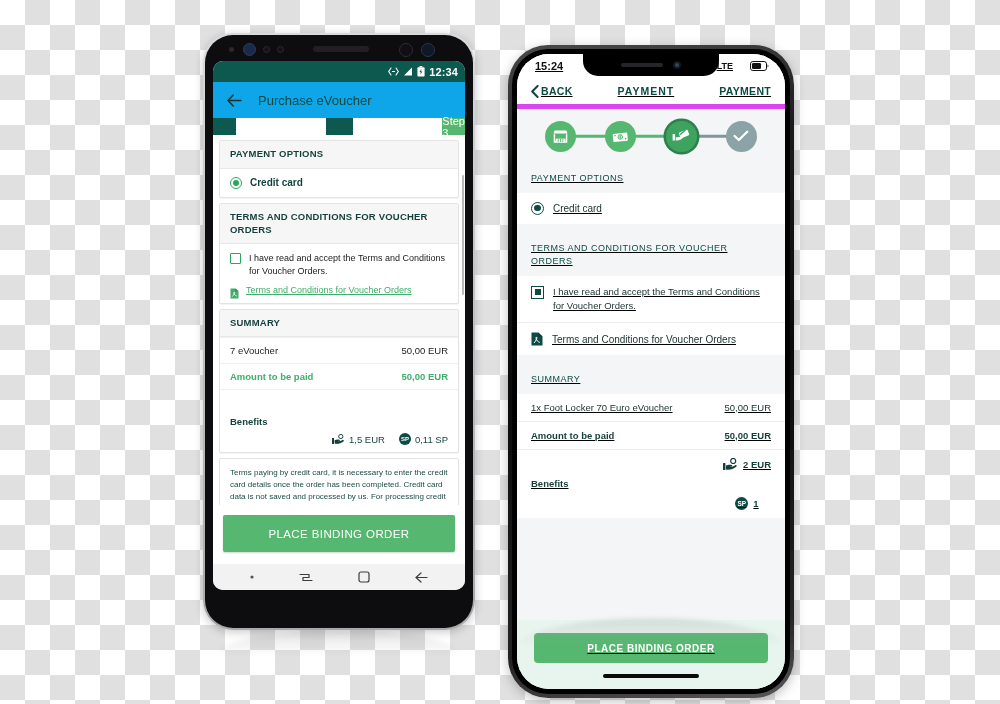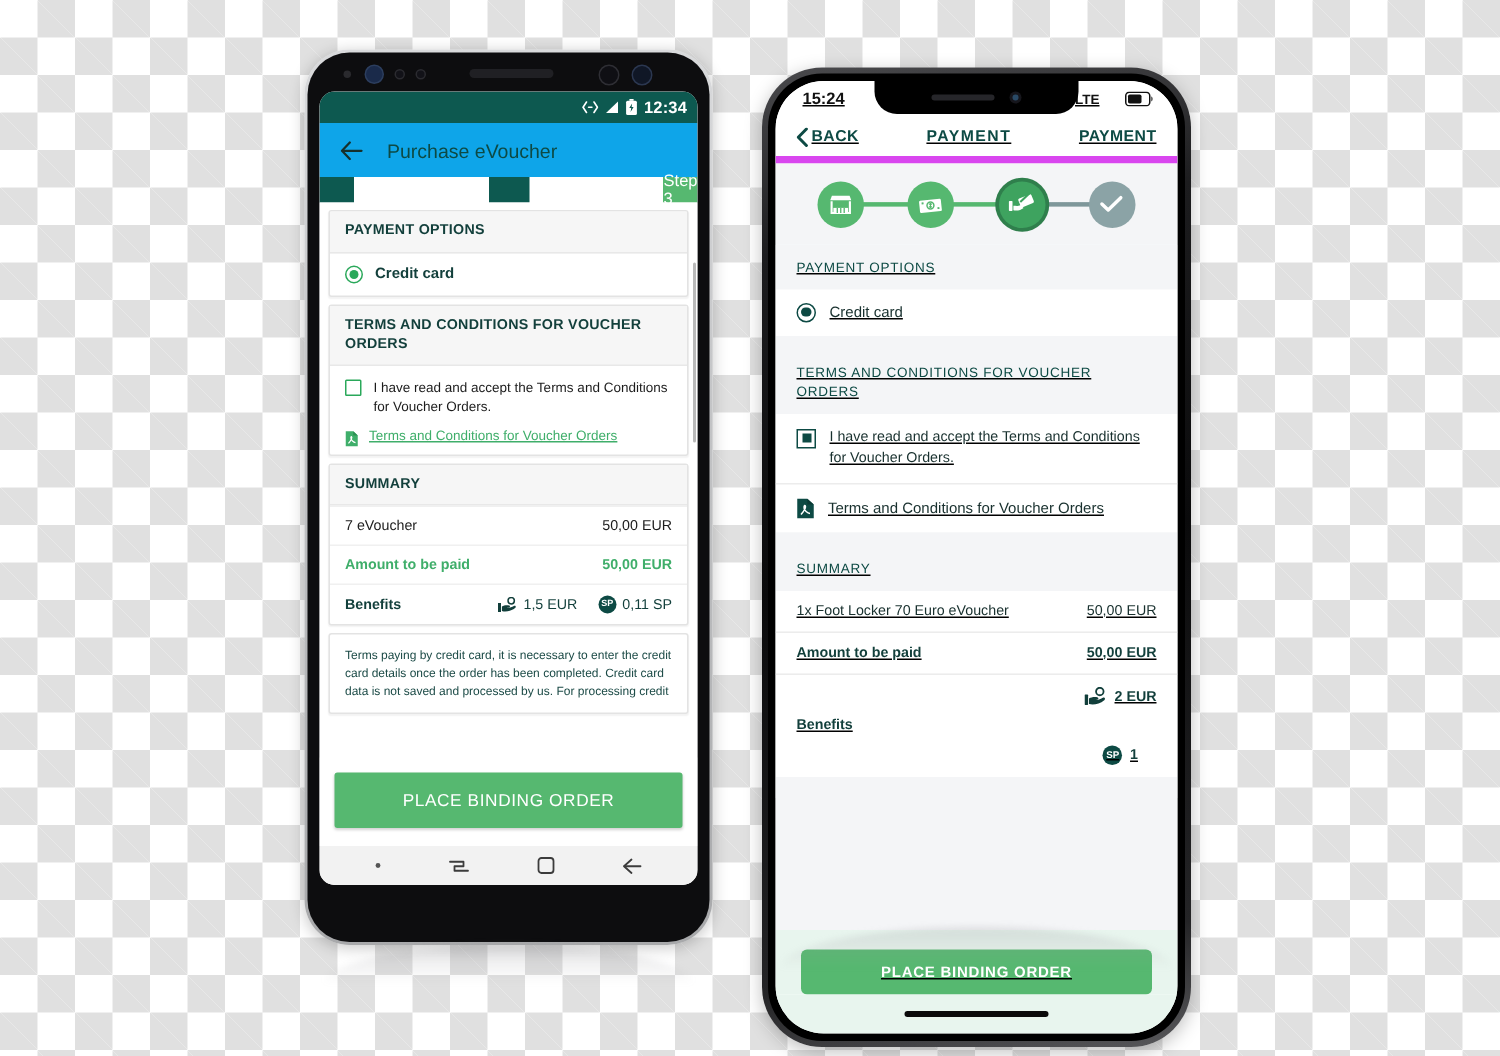--- a/index.html
+++ b/index.html
@@ -130,21 +130,21 @@
 
   .and-sum-row {
     display: flex; align-items: center; justify-content: space-between;
     padding: 7px 10px; font-size: 9.5px;
     border-top: 1px solid #f0f0f0;
   }
   .and-sum-row:first-child { border-top: none; }
   .sum-dark { color: #1c1c1c; }
   .sum-green { color: #3fae6a; font-weight: bold; }
   .sum-bold-dark { color: #123f3b; font-weight: bold; }
-  .and-benefit-vals { display: flex; align-items: center; gap: 14px; }
+  .and-benefit-vals { display: flex; align-items: center; gap: 14px; margin-top: 36px; }
   .benefit-item { display: flex; align-items: center; gap: 4px; color: #123f3b; font-size: 9.5px; }
   .sp-badge {
     width: 12px; height: 12px; border-radius: 50%; background: #0d4a44;
     color: #ffffff; font-size: 6px; font-weight: bold;
     display: flex; align-items: center; justify-content: center;
     flex: none;
   }
 
   .and-disclaimer {
     padding: 8px 10px; color: #1b4a46; font-size: 8px; line-height: 1.5;

